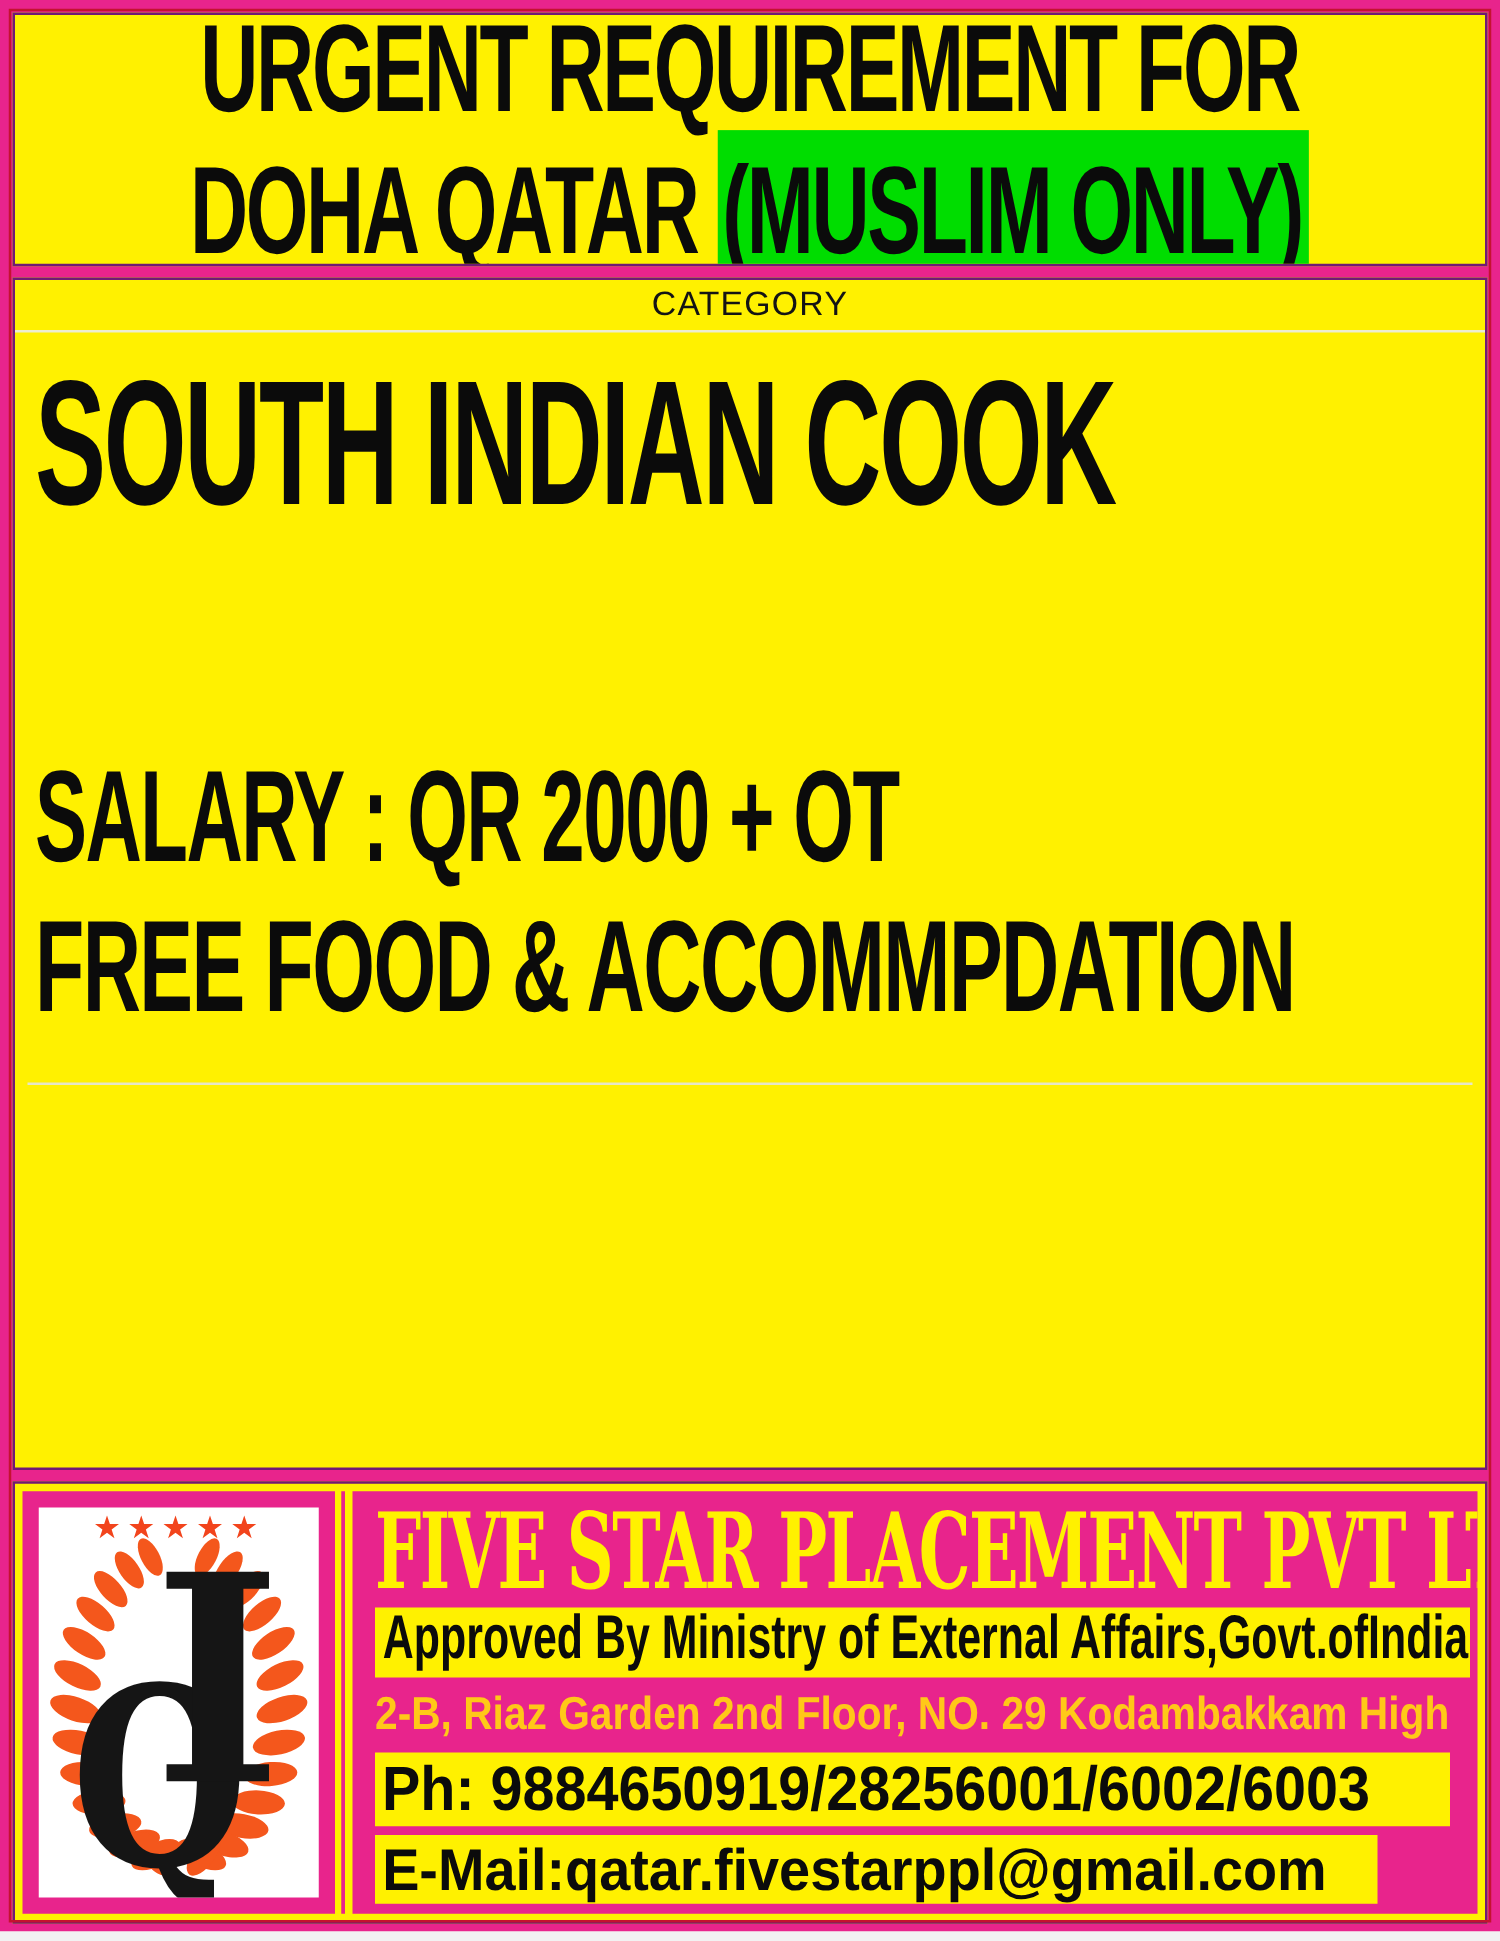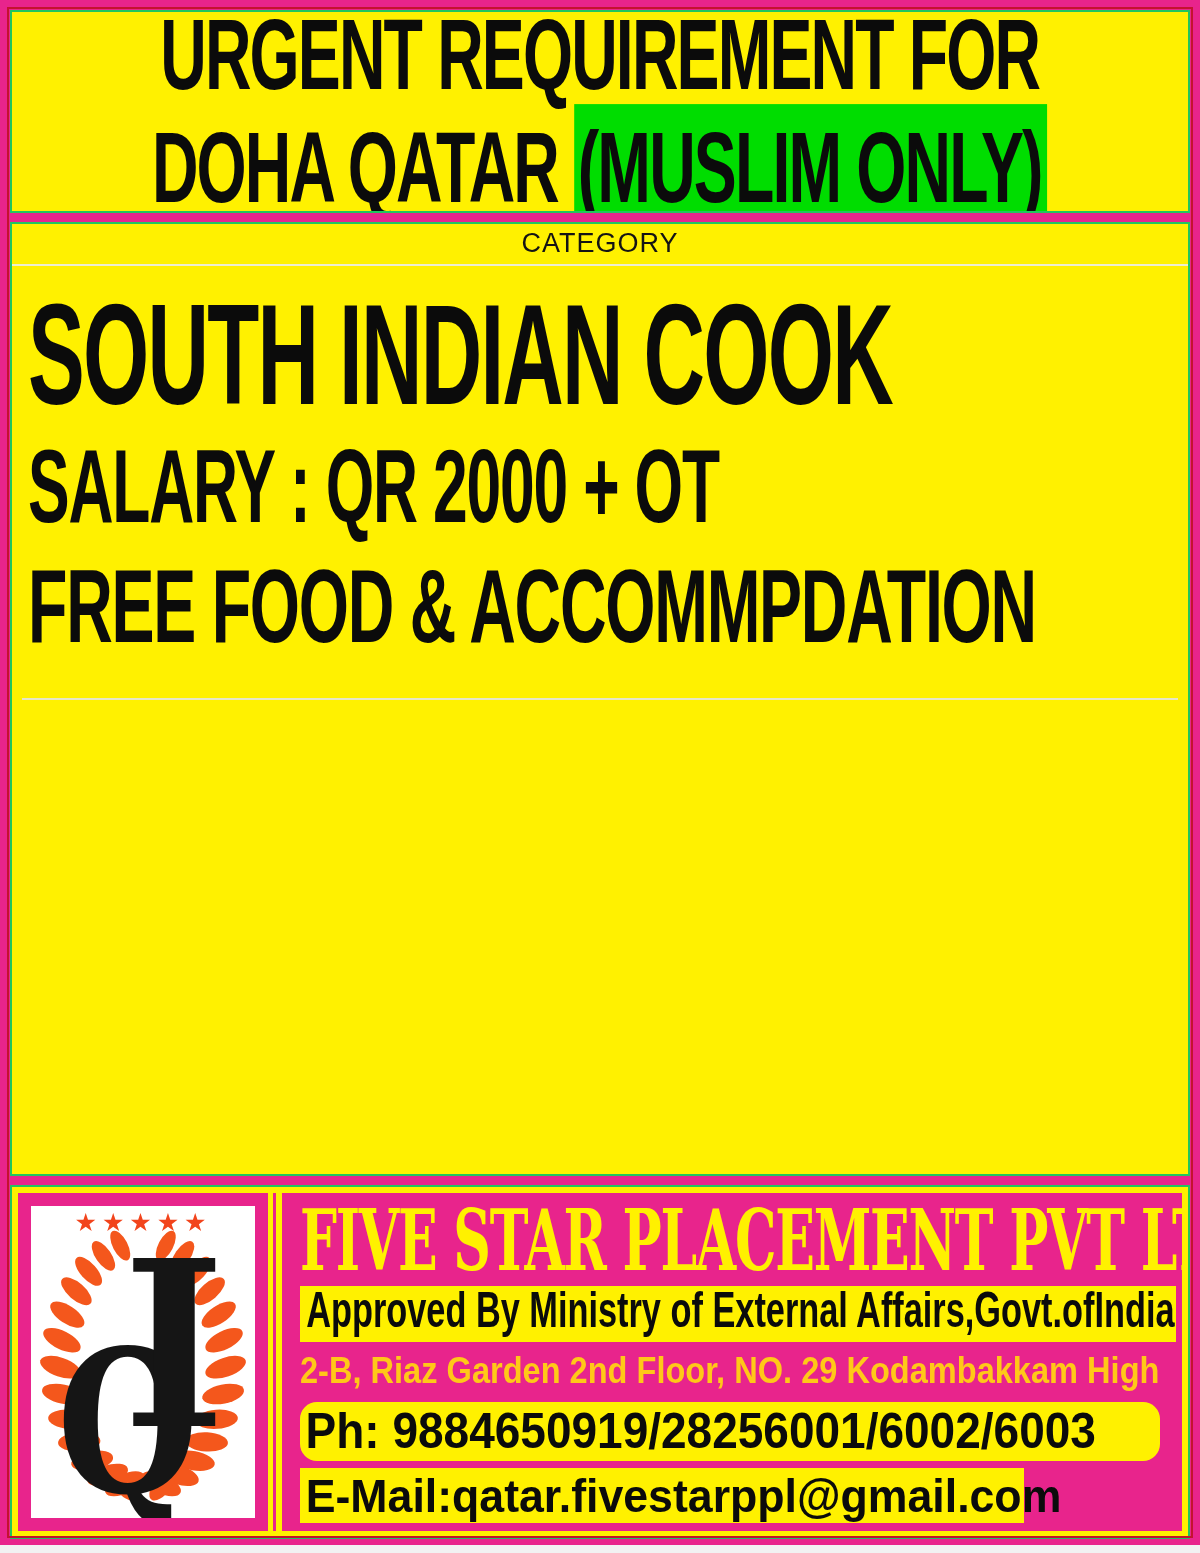--- a/index.html
+++ b/index.html
@@ -3,21 +3,21 @@
 <meta charset="utf-8">
 <style>
   * { margin:0; padding:0; box-sizing:border-box; }
   html,body { width:1200px; height:1553px; background:#ffffff; overflow:hidden;
               font-family:"Liberation Sans", sans-serif; }
 
   .poster { position:relative; width:1200px; height:1545px; background:#E8248C;
             padding:10px 10px 6px 10px; display:flex; flex-direction:column; gap:9px; }
   .inner-frame { position:absolute; inset:7px; border:2px solid #C41230; pointer-events:none; z-index:5; }
 
-  .card { background:#FFF100; border:2px solid #22c55e; }
+  .card { background:#FFF100; border:2px solid #701a75; }
 
   
   .banner { height:240px; display:flex; flex-direction:column; justify-content:center;
             align-items:center; gap:26px; overflow:hidden; }
   .banner-line { height:100px; display:flex; align-items:center; justify-content:center; white-space:nowrap; }
   .banner-text { display:inline-block; font-weight:bold; font-size:70px; letter-spacing:-2px;
                  color:#0B0B0B; transform:scale(0.92,1.42); transform-origin:center center; }
   .hl-green { background:#00DD00; padding:6px 6px 9px 4px; }
 
   
@@ -26,21 +26,21 @@
                   border-bottom:2px solid #EDEDD0; }
   .category-label { font-size:27px; letter-spacing:1px; color:#141414; }
   .display-serif { font-family:Liberation Sans, sans-serif; font-weight:bold; color:#0B0B0B;
                    white-space:nowrap; display:block; }
   .job-title { margin-top:14px; }
   .job-title > span { display:inline-block; font-size:142px; line-height:1.05; letter-spacing:-3px;
                       transform:scaleX(0.60); transform-origin:left center; }
   .job-subtitle { margin-top:16px; }
   .job-subtitle > span { display:inline-block; font-size:142px; line-height:1.05; letter-spacing:-3px;
                          transform:scaleX(0.73); transform-origin:left center; }
-  .salary-text { }
+  .salary-text { margin-top:168px; }
   .salary-text > span { display:inline-block; font-size:104px; line-height:1.1; letter-spacing:-2px;
                         transform:scaleX(0.60); transform-origin:left center; }
   .benefits-text { margin-top:6px; }
   .benefits-text > span { display:inline-block; font-size:104px; line-height:1.1; letter-spacing:-2px;
                           transform:scaleX(0.62); transform-origin:left center; }
   .section-divider { margin:34px -6px 0 -6px; border-top:2px solid #E6E6C8; }
 
   
   .agency { height:379px; padding:6px; display:flex; }
   .logo-panel { width:250px; background:#E8248C; padding:13px; flex:none; }
@@ -62,24 +62,24 @@
   .agency-name > span { display:inline-block; font-family:"DejaVu Serif", serif; font-weight:bold;
                         font-size:84px; line-height:0.95; color:#FFF100; letter-spacing:-2px;
                         transform:scaleX(0.62); transform-origin:left top; }
   .bar { background:#FFF100; display:flex; white-space:nowrap; overflow:visible; }
   .approval-banner { margin-top:5px; width:876px; height:56px; }
   .approval-banner > span { display:inline-block; font-weight:bold; font-size:44px; color:#0B0B0B;
                             padding-left:8px; transform:scale(0.78,1.12); transform-origin:left center; }
   .address-line { margin-top:9px; height:40px; white-space:nowrap; }
   .address-line > span { display:inline-block; font-weight:bold; font-size:37px; line-height:40px;
                          color:#FFC818; transform:scaleX(0.88); transform-origin:left center; }
-  .phone-banner { margin-top:11px; width:860px; height:59px;border-radius:17px; }
+  .phone-banner { margin-top:11px; width:860px; height:59px; }
   .phone-banner > span { display:inline-block; font-weight:bold; font-size:50px; color:#0B0B0B;
                          padding-left:6px; transform:scaleX(0.92); transform-origin:left center; }
-  .email-banner { margin-top:7px; width:724px; height:55px; }
+  .email-banner { margin-top:7px; width:802px; height:55px; }
   .email-banner > span { display:inline-block; font-weight:bold; font-size:47px; color:#0B0B0B;
                          padding-left:6px; transform:scaleX(0.95); transform-origin:left center; }
 
   .bottom-strip { width:1200px; height:8px; background:#F2F2F2; }
 </style>
 </head>
 <body>
 
 <div class="poster">
   <div class="inner-frame"></div>

